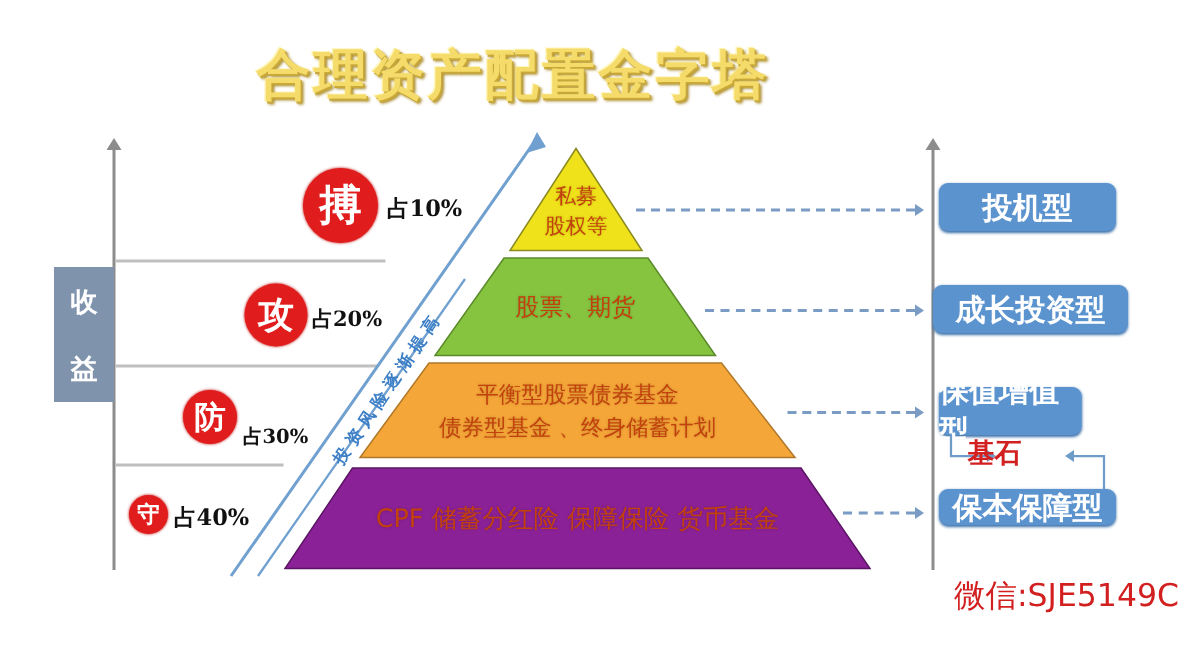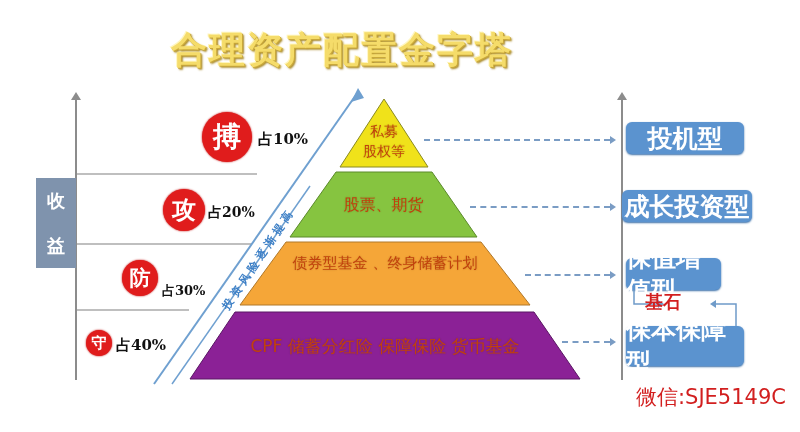--- a/index.html
+++ b/index.html
@@ -9,21 +9,21 @@
     text-shadow: 1px 1px 0 #c9a83a, 2px 2px 2px #a8892a, -1px -1px 0 #fff6c0; }
   .axis-left { left:75px; top:98px; width:2px; height:282px; background:#8c8c8c; }
   .axis-left-arrow { left:71px; top:92px; width:0; height:0; border-left:5px solid transparent; border-right:5px solid transparent; border-bottom:8px solid #8c8c8c; }
   .hline { height:2px; background:#bfbfbf; }
   .yield-box { left:36px; top:178px; width:40px; height:90px; background:#7f93ad; color:#fff; font-size:18px; font-weight:bold;
     display:flex; flex-direction:column; align-items:center; justify-content:space-around; }
   .circle { border-radius:50%; background:#e01c1c; color:#fff; display:flex; align-items:center; justify-content:center; font-weight:bold; box-shadow: 0 0 2px #b00; }
   .pct { font-family:"DejaVu Serif", serif; font-weight:bold; color:#111; font-size:14px; }
   .axis-right { left:621px; top:98px; width:2px; height:282px; background:#8c8c8c; }
   .axis-right-arrow { left:617px; top:92px; width:0; height:0; border-left:5px solid transparent; border-right:5px solid transparent; border-bottom:8px solid #8c8c8c; }
-  .type-btn { background:#5b93cf; color:#fff; font-weight:bold; border-radius:6px; font-size:25px; display:flex; align-items:center; justify-content:center; box-shadow: 0 1px 2px #3a6fa8; }
+  .type-btn { background:#5b93cf; color:#fff; font-weight:bold; border-radius:6px; font-size:20px; display:flex; align-items:center; justify-content:center; box-shadow: 0 1px 2px #3a6fa8; }
   .layer-text { color:#c2410c; text-align:center; font-size:17px; line-height:22px; position:absolute; text-shadow:0 0 2px rgba(0,0,0,0.2); }
   .dash { border-top:2px dashed #7a9cc4; height:0; }
   .dash-arrow { width:0; height:0; border-top:4px solid transparent; border-bottom:4px solid transparent; border-left:6px solid #7a9cc4; }
   .jishi { left:645px; top:290px; font-size:18px; font-weight:bold; color:#d21f1f; }
   .wechat { left:636px; top:383px; font-size:21px; color:#d21f1f; }
   .risk-text { color:#3c7fc6; font-size:11px; font-weight:bold; letter-spacing:4px; white-space:nowrap; transform-origin:left center; }
 </style>
 </head>
 <body>
 
@@ -75,20 +75,21 @@
 </svg>
 
 <div class="layer-text" style="left:340px; top:121px; width:88px; font-size:14px; line-height:20px;">
   <div>私募</div>
   <div>股权等</div>
 </div>
 <div class="layer-text" style="left:290px; top:194px; width:187px; font-size:16px;">
   <div>股票、期货</div>
 </div>
 <div class="layer-text" style="left:240px; top:252px; width:290px; font-size:15px; line-height:22px;">
+  <div>平衡型股票债券基金</div>
   <div>债券型基金 、终身储蓄计划</div>
 </div>
 <div class="layer-text" style="left:190px; top:335px; width:390px; font-size:17px;">
   <div>CPF 储蓄分红险 保障保险 货币基金</div>
 </div>
 
 <div class="abs dash" style="left:424px; top:139px; width:186px;"></div>
 <div class="abs dash-arrow" style="left:610px; top:136px;"></div>
 <div class="abs dash" style="left:470px; top:206px; width:140px;"></div>
 <div class="abs dash-arrow" style="left:610px; top:203px;"></div>
@@ -96,21 +97,21 @@
 <div class="abs dash-arrow" style="left:610px; top:271px;"></div>
 <div class="abs dash" style="left:562px; top:341px; width:48px;"></div>
 <div class="abs dash-arrow" style="left:610px; top:338px;"></div>
 
 <div class="abs axis-right-arrow"></div>
 <div class="abs axis-right"></div>
 
 <div class="abs type-btn" style="left:626px; top:122px; width:118px; height:32px;">投机型</div>
 <div class="abs type-btn" style="left:622px; top:190px; width:130px; height:32px;">成长投资型</div>
 <div class="abs type-btn" style="left:626px; top:258px; width:95px; height:32px;">保值增值型</div>
-<div class="abs type-btn" style="left:626px; top:326px; width:118px; height:40px;">保本保障型</div>
+<div class="abs type-btn" style="left:626px; top:326px; width:118px; height:24px;">保本保障型</div>
 
 <svg class="abs" style="left:620px; top:288px;" width="130" height="40">
   <polyline points="14,2 14,16 42,16" fill="none" stroke="#6f9bc9" stroke-width="1.5"></polyline>
   <polygon points="44,16 38,12 38,20" fill="#6f9bc9"></polygon>
   <polyline points="116,38 116,16 92,16" fill="none" stroke="#6f9bc9" stroke-width="1.5"></polyline>
   <polygon points="90,16 96,12 96,20" fill="#6f9bc9"></polygon>
 </svg>
 <div class="abs jishi">基石</div>
 
 <div class="abs wechat">微信:SJE5149C</div>

